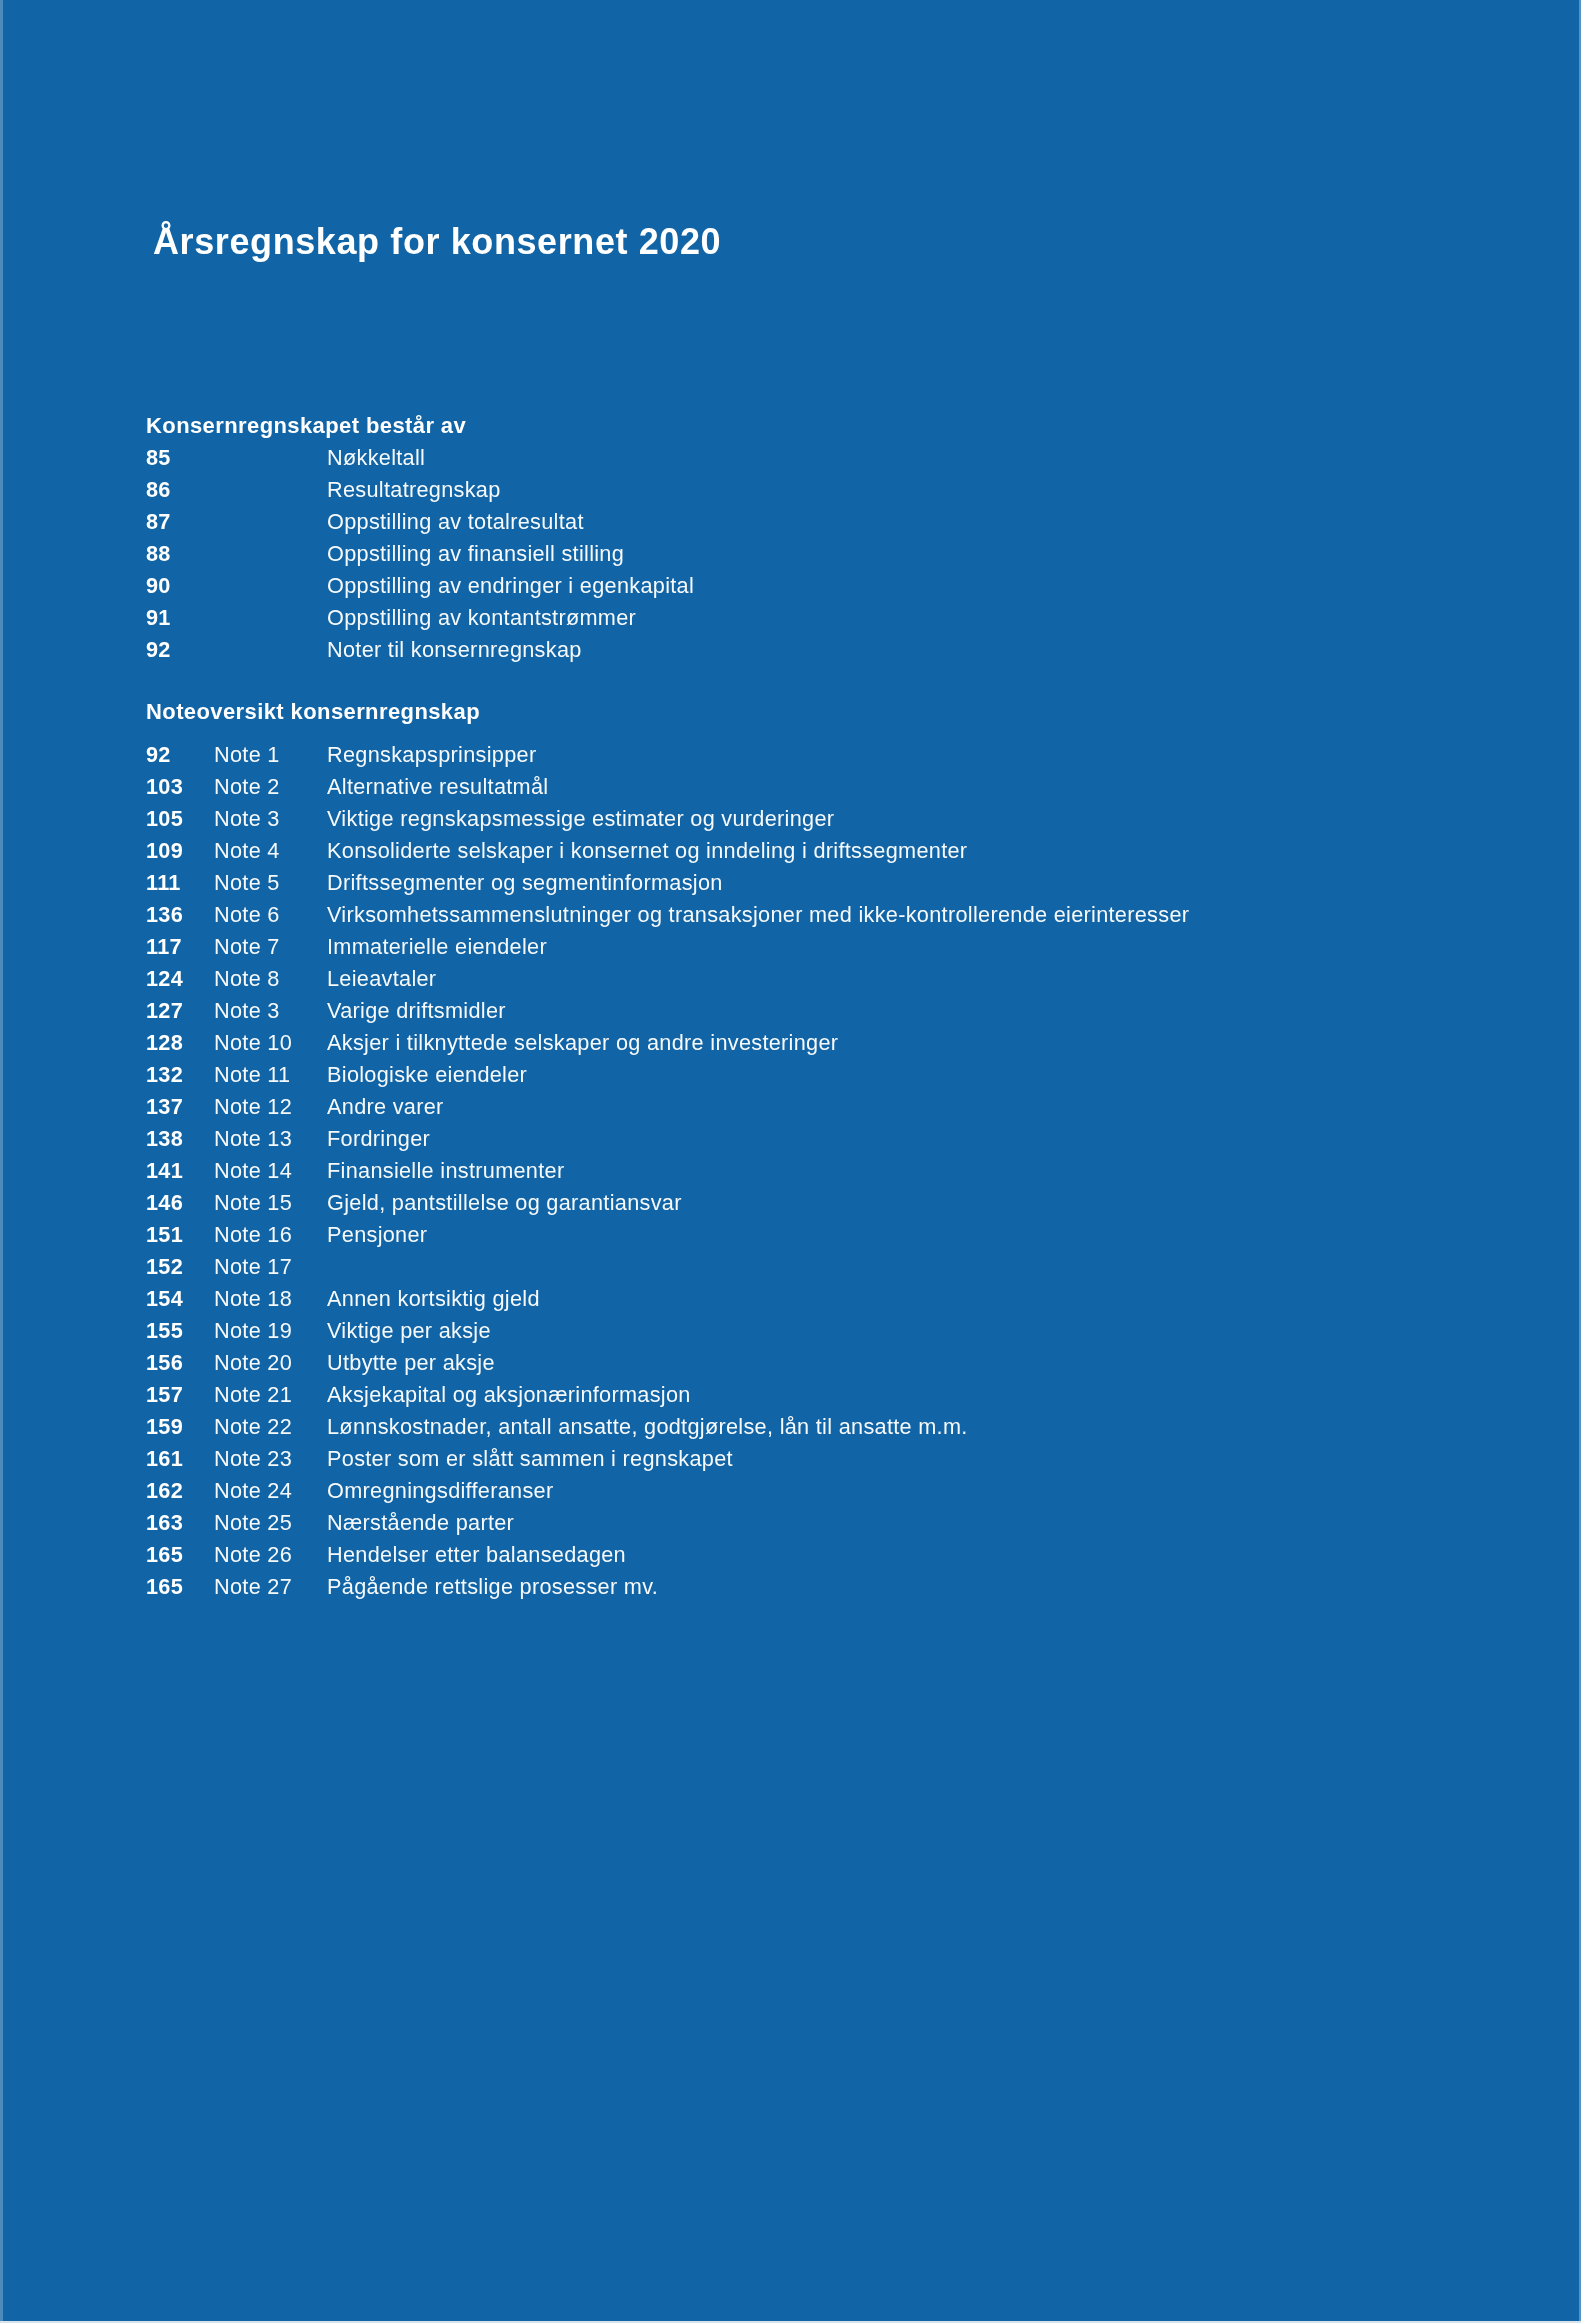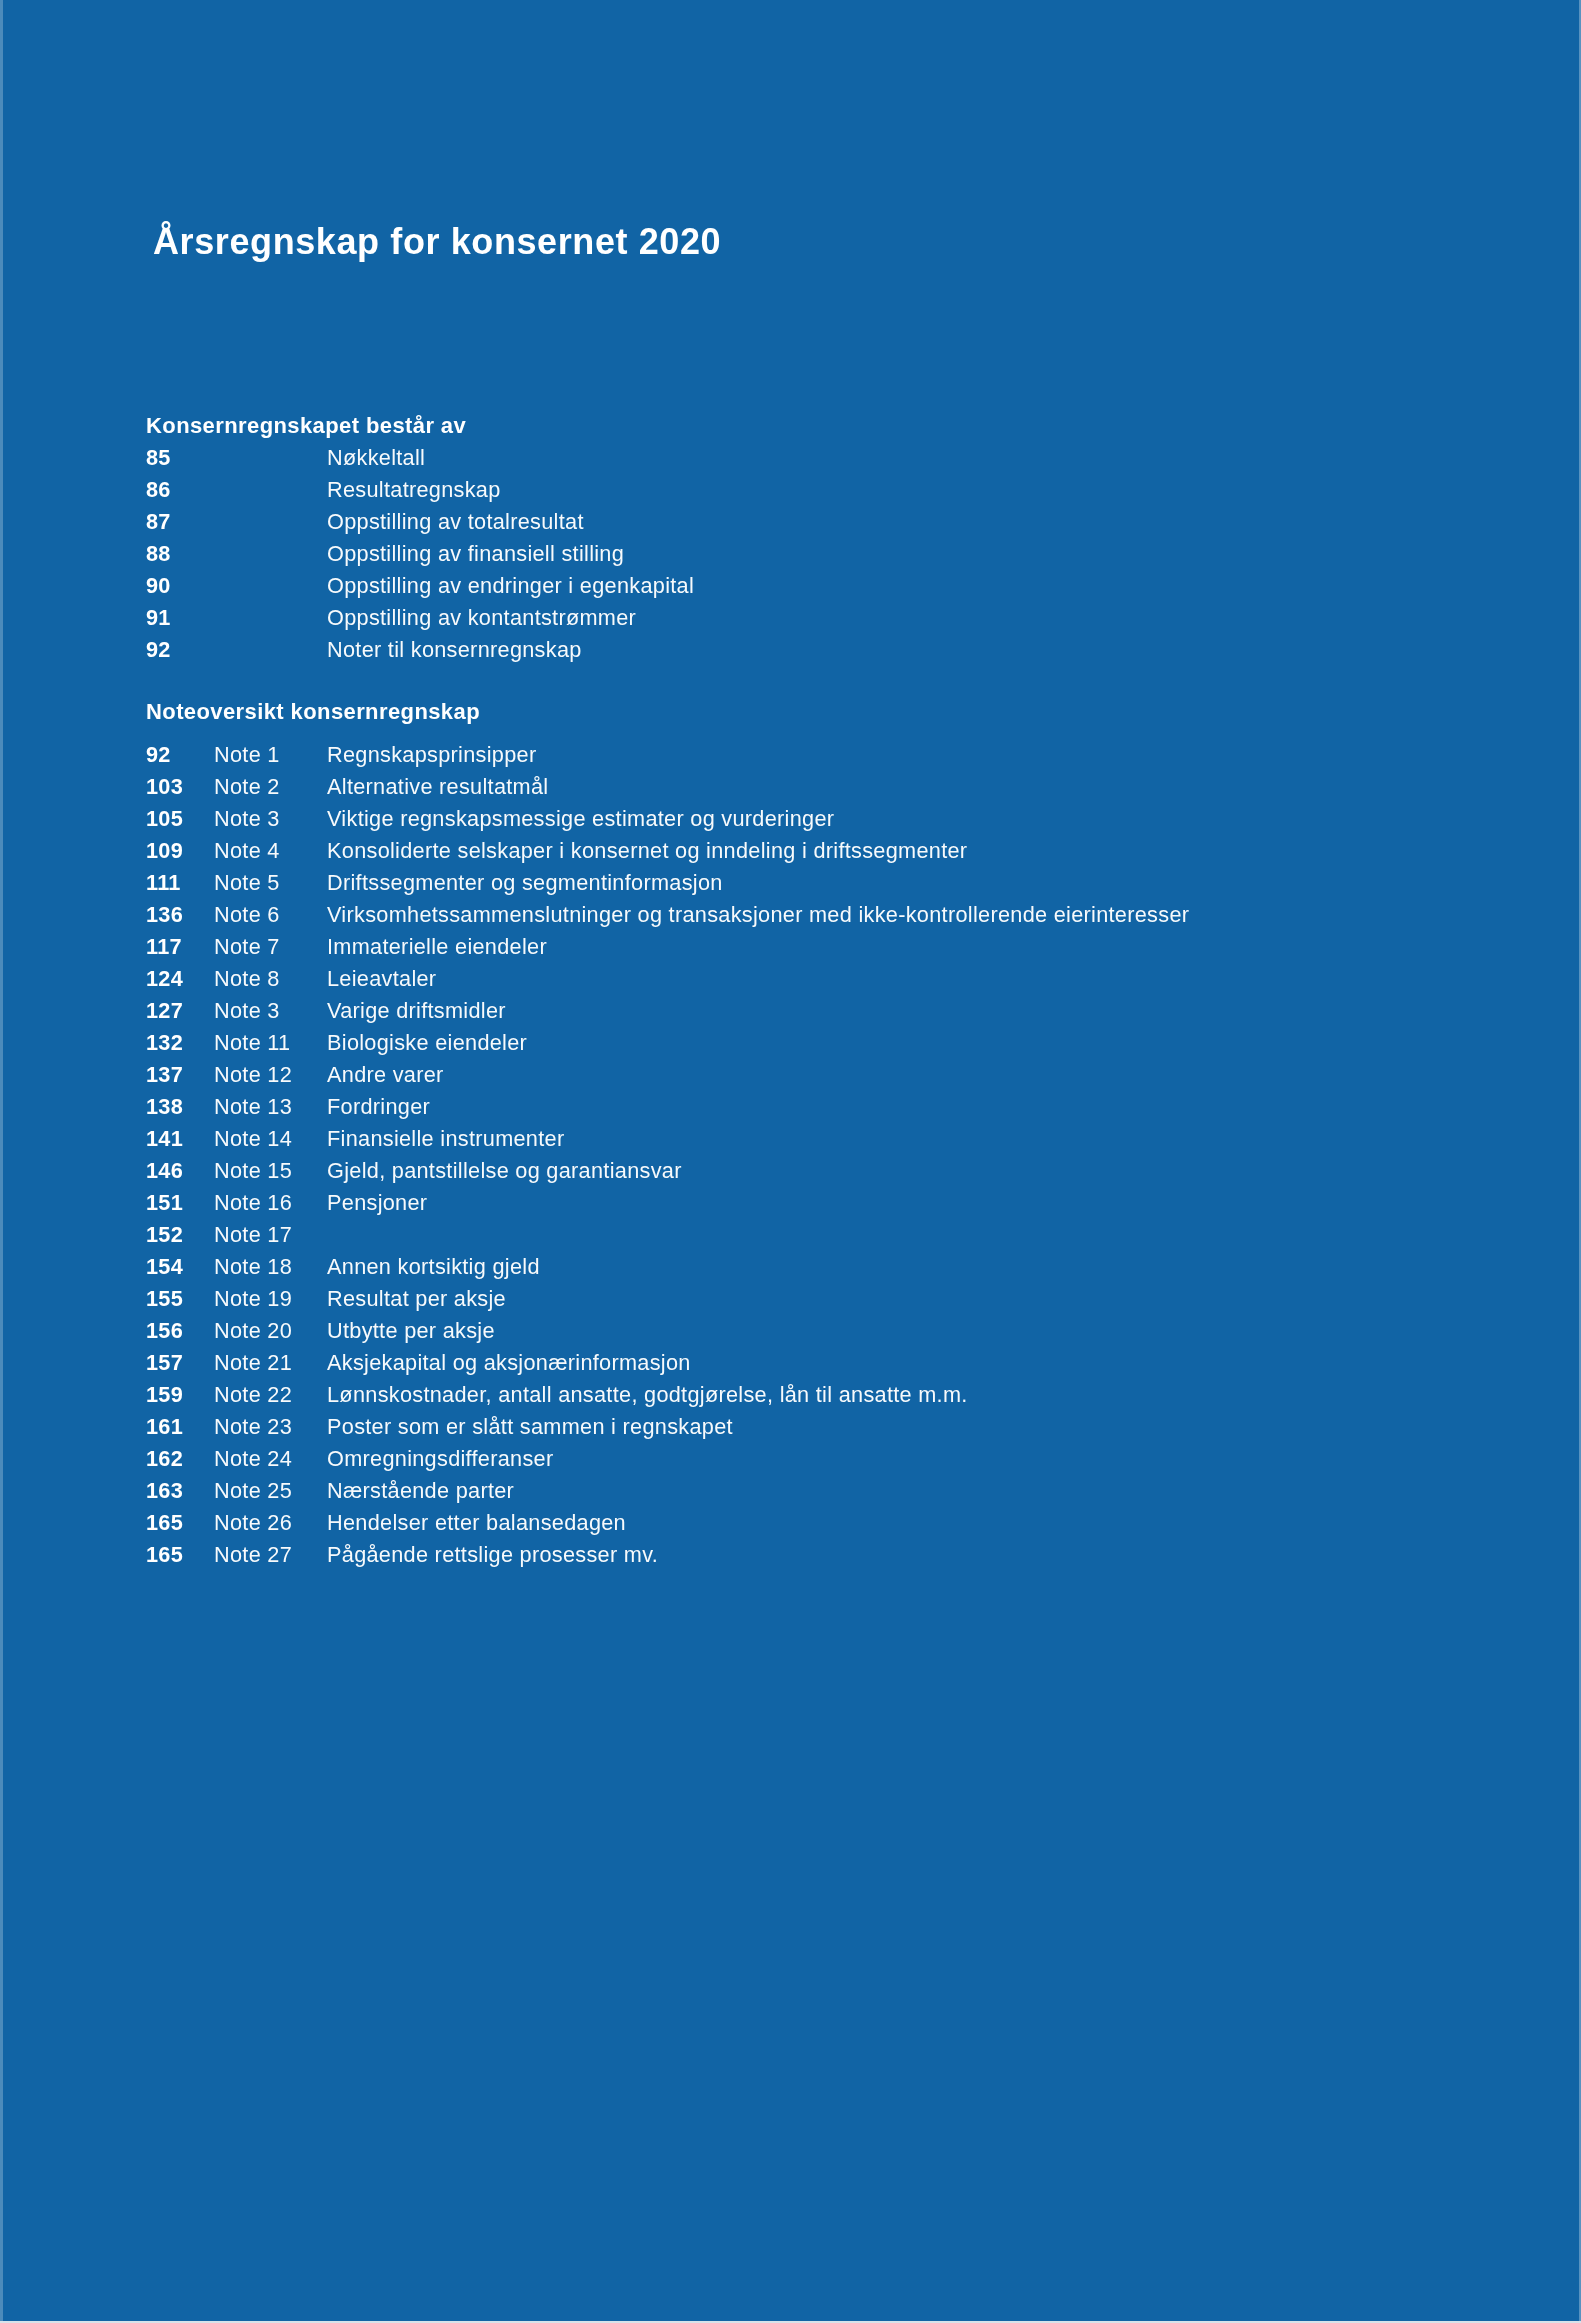--- a/index.html
+++ b/index.html
@@ -163,20 +163,25 @@
         <span class="num">124</span>
         <span class="note">Note 8</span>
         <span class="entry">Leieavtaler</span>
       </div>
       <div class="row">
         <span class="num">127</span>
         <span class="note">Note 3</span>
         <span class="entry">Varige driftsmidler</span>
       </div>
       <div class="row">
+        <span class="num">128</span>
+        <span class="note">Note 10</span>
+        <span class="entry">Aksjer i tilknyttede selskaper og andre investeringer</span>
+      </div>
+      <div class="row">
         <span class="num">132</span>
         <span class="note">Note 11</span>
         <span class="entry">Biologiske eiendeler</span>
       </div>
       <div class="row">
         <span class="num">137</span>
         <span class="note">Note 12</span>
         <span class="entry">Andre varer</span>
       </div>
       <div class="row">
@@ -204,21 +209,21 @@
         <span class="note">Note 17</span>
       </div>
       <div class="row">
         <span class="num">154</span>
         <span class="note">Note 18</span>
         <span class="entry">Annen kortsiktig gjeld</span>
       </div>
       <div class="row">
         <span class="num">155</span>
         <span class="note">Note 19</span>
-        <span class="entry">Resultat per aksje</span>
+        <span class="entry">Viktige per aksje</span>
       </div>
       <div class="row">
         <span class="num">156</span>
         <span class="note">Note 20</span>
         <span class="entry">Utbytte per aksje</span>
       </div>
       <div class="row">
         <span class="num">157</span>
         <span class="note">Note 21</span>
         <span class="entry">Aksjekapital og aksjonærinformasjon</span>

